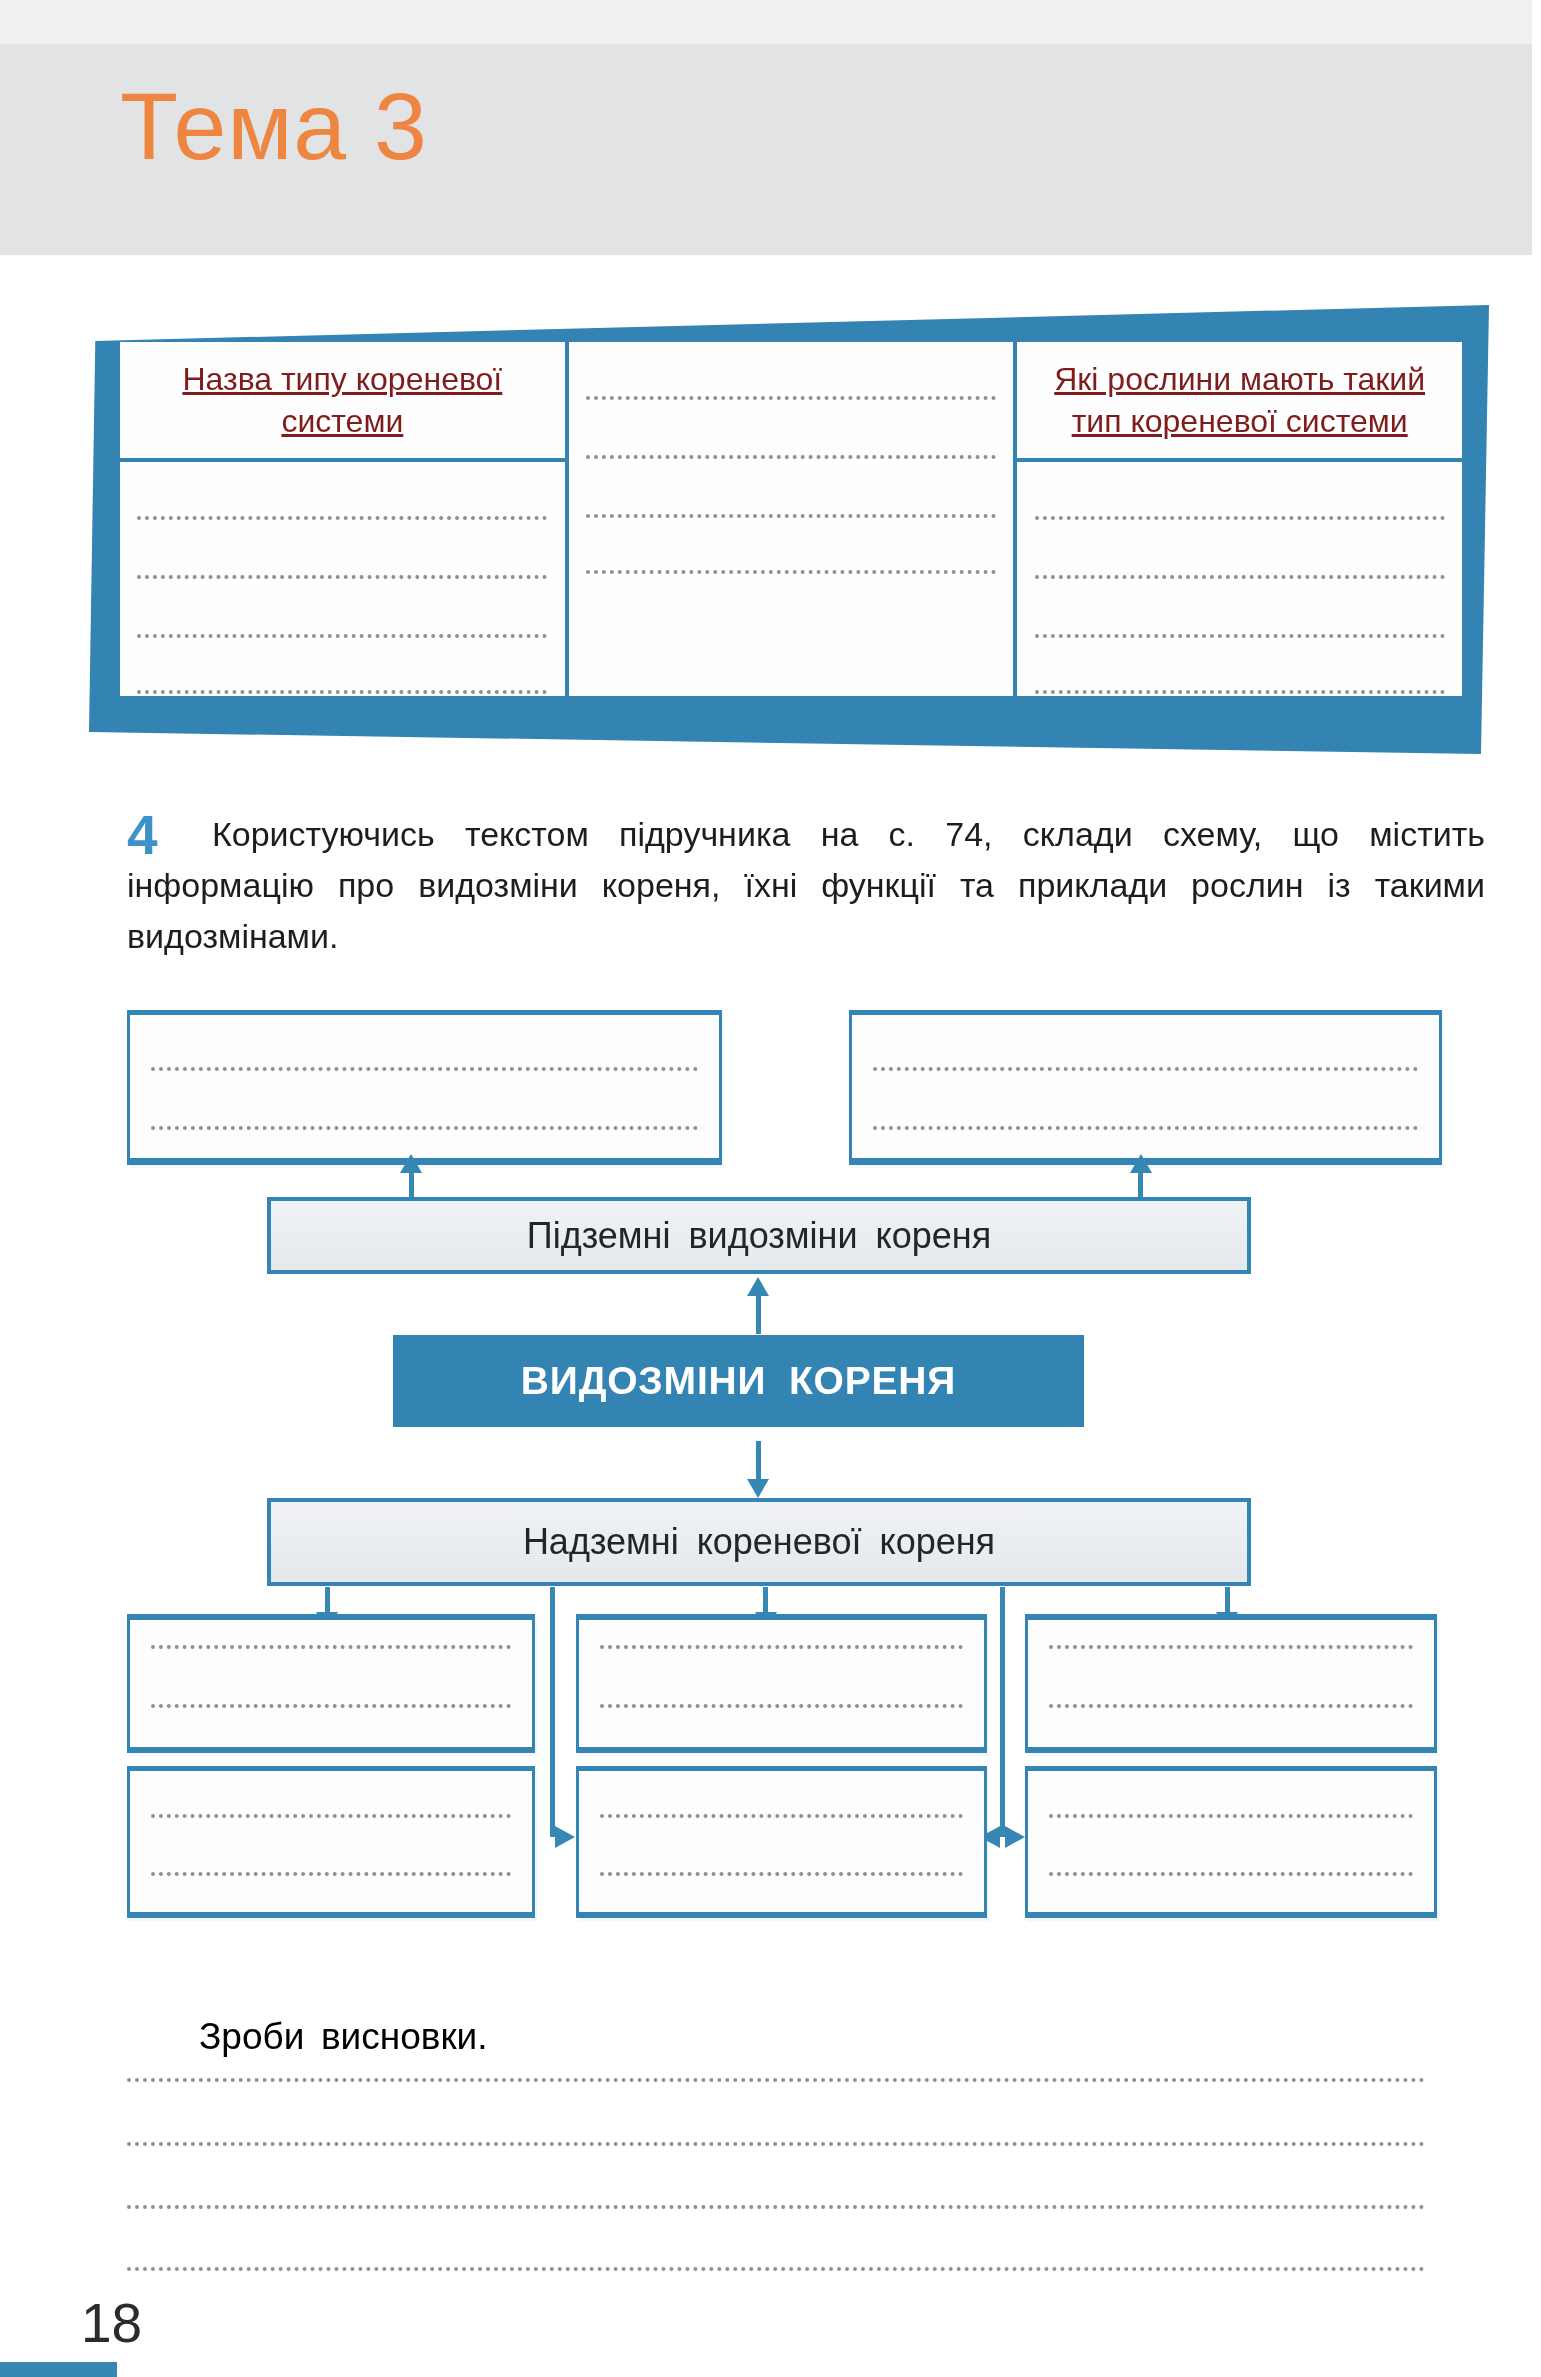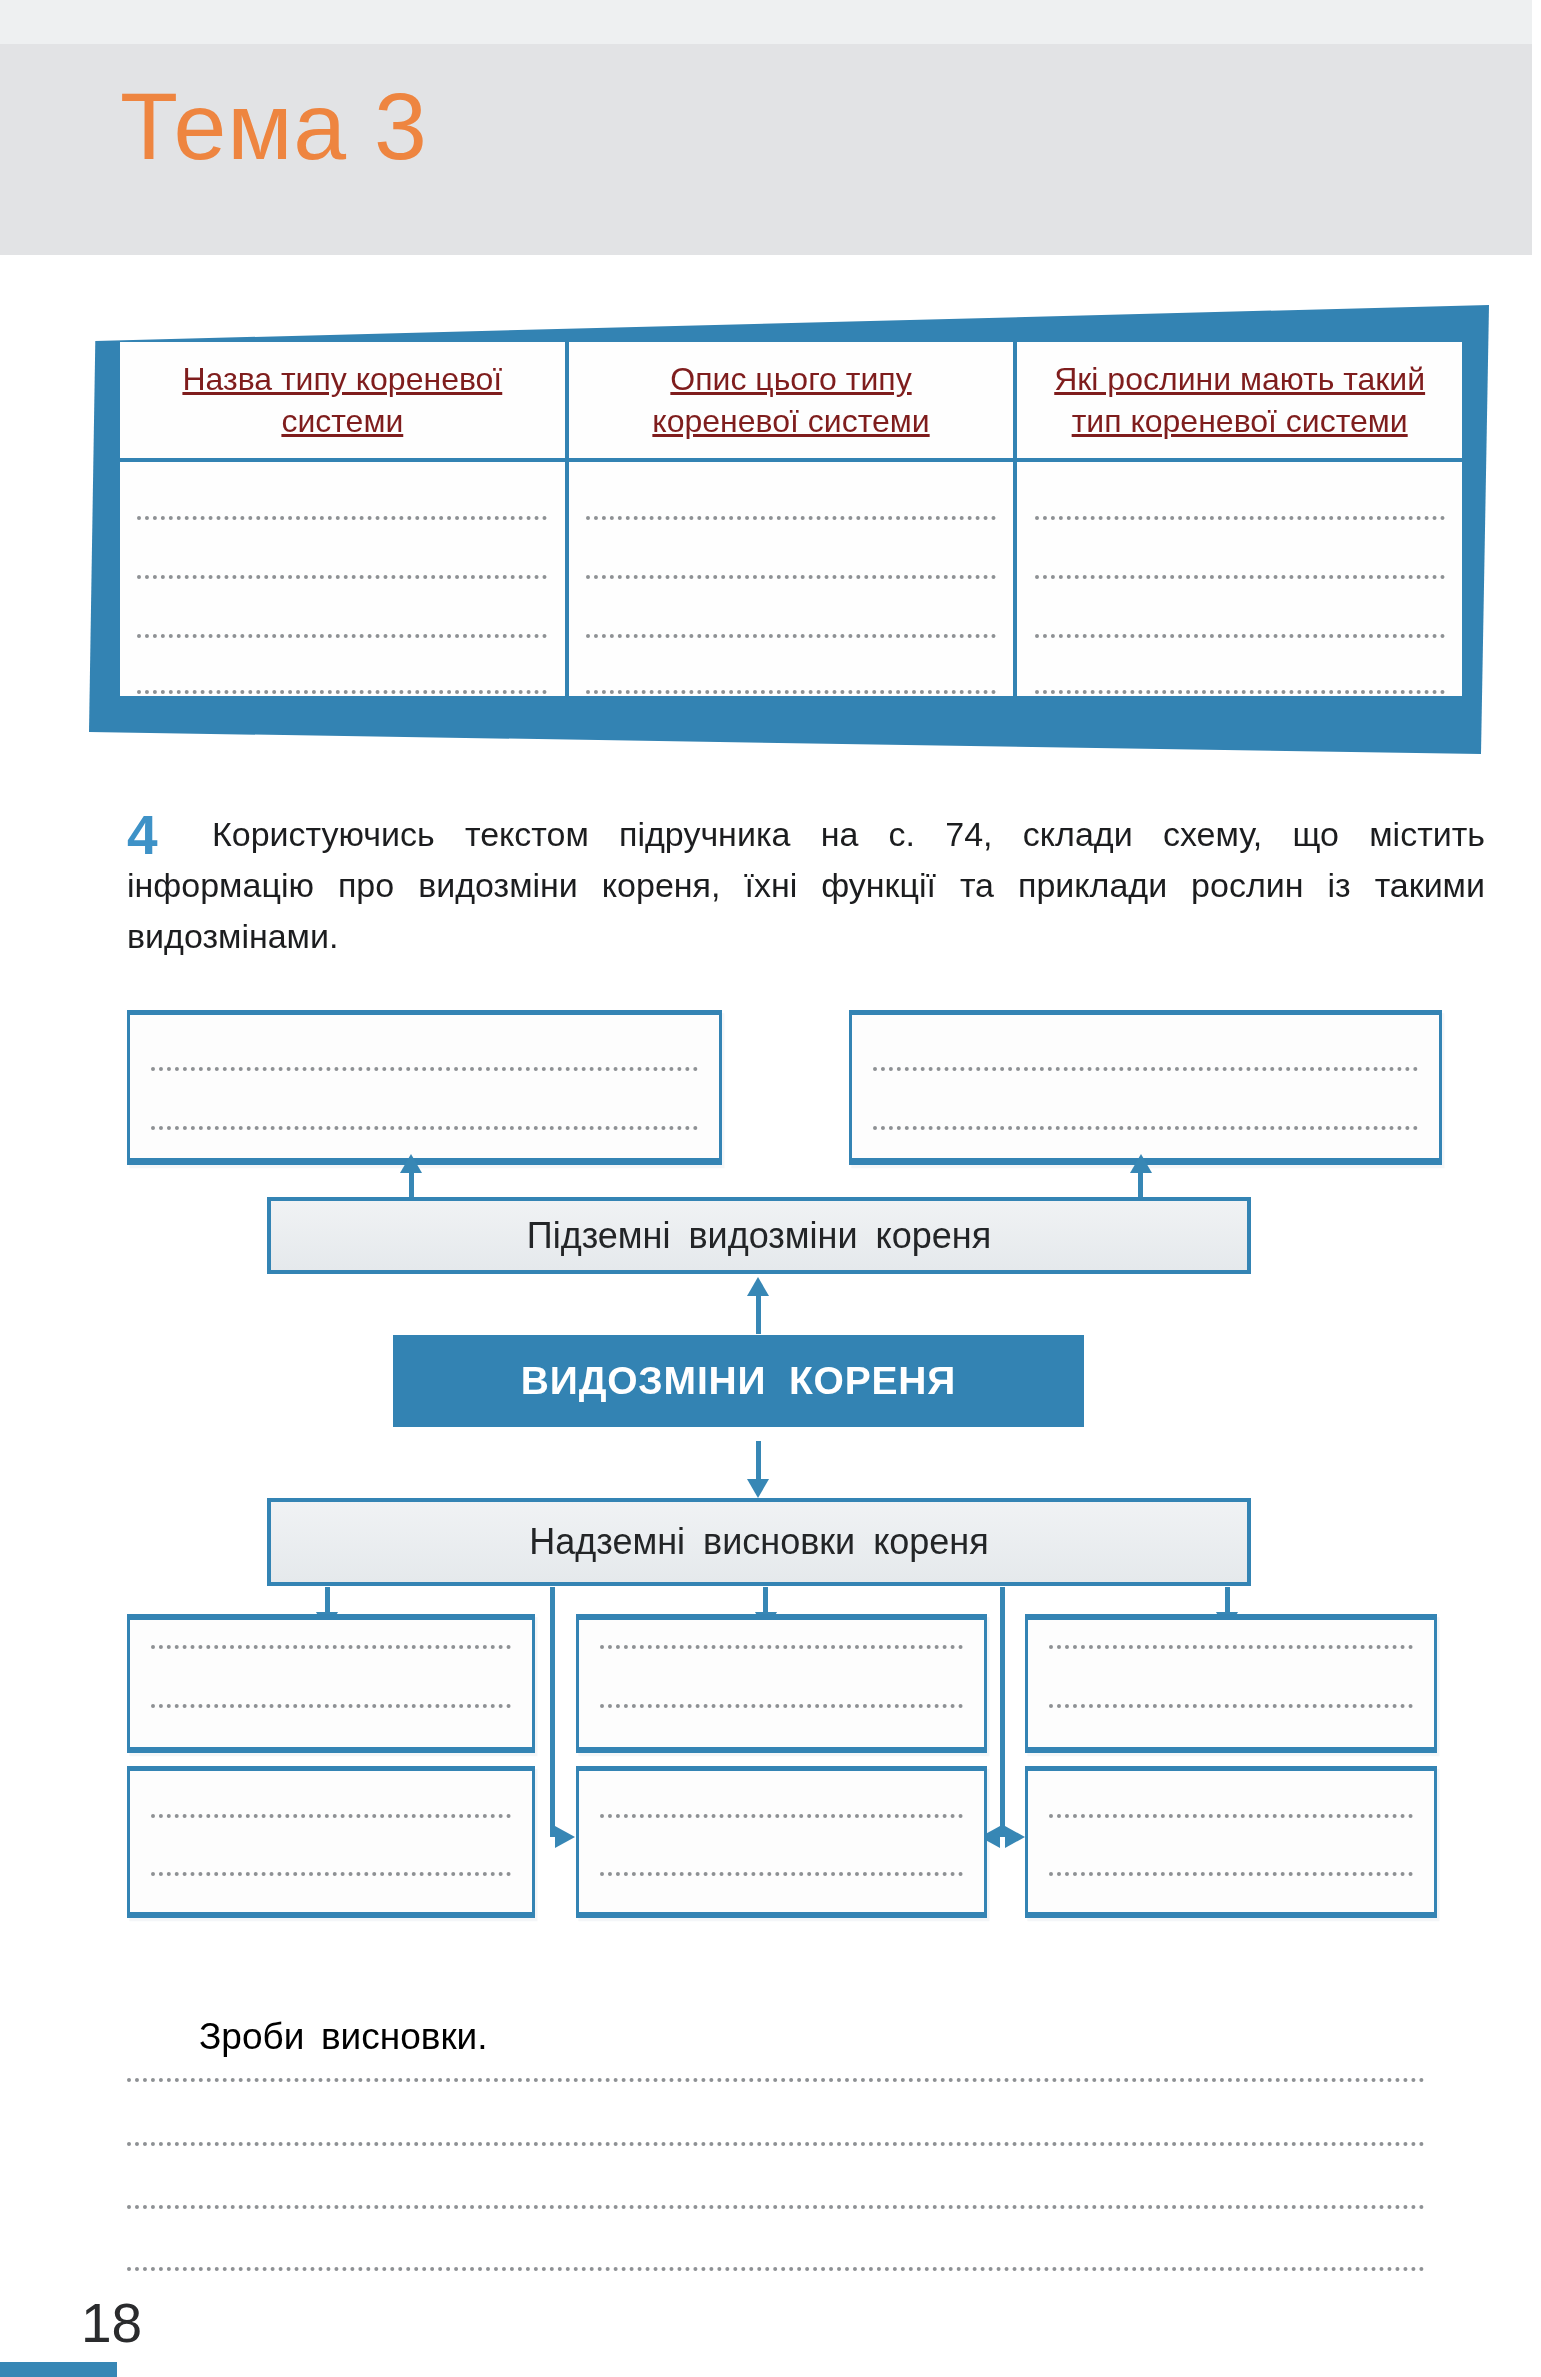--- a/index.html
+++ b/index.html
@@ -66,21 +66,20 @@
     <div class="t-col">
       <div class="t-col-header">Назва типу кореневої системи</div>
       <div class="t-col-body">
         <div class="dl" style="left:17.4px;right:17.4px;top:54px;"></div>
         <div class="dl" style="left:17.4px;right:17.4px;top:113px;"></div>
         <div class="dl" style="left:17.4px;right:17.4px;top:172px;"></div>
         <div class="dl" style="left:17.4px;right:17.4px;top:228px;"></div>
       </div>
     </div>
     <div class="t-col">
-      <div class="t-col-header">Опис цього типу кореневої системи</div>
       <div class="t-col-body">
         <div class="dl" style="left:17.4px;right:17.4px;top:54px;"></div>
         <div class="dl" style="left:17.4px;right:17.4px;top:113px;"></div>
         <div class="dl" style="left:17.4px;right:17.4px;top:172px;"></div>
         <div class="dl" style="left:17.4px;right:17.4px;top:228px;"></div>
       </div>
     </div>
     <div class="t-col">
       <div class="t-col-header">Які рослини мають такий тип кореневої системи</div>
       <div class="t-col-body">
@@ -124,21 +123,21 @@
       <span class="shaft" style="left:756px;top:1294px;width:4.7px;height:40px;"></span>
     </div>
 
     <div class="root-box">ВИДОЗМІНИ КОРЕНЯ</div>
 
     <div>
       <span class="shaft" style="left:756px;top:1441px;width:4.7px;height:40px;"></span>
       <span class="tri tri-down" style="left:747px;top:1479px;"></span>
     </div>
 
-    <div class="bar" style="left:267px;top:1498px;width:976px;height:80px;">Надземні висновки кореня</div>
+    <div class="bar" style="left:267px;top:1498px;width:976px;height:80px;">Надземні кореневої кореня</div>
 
     <div>
       <span class="shaft" style="left:325px;top:1587px;width:4.7px;height:27px;"></span>
       <span class="tri tri-down" style="left:316px;top:1612px;"></span>
     </div>
     <div>
       <span class="shaft" style="left:763px;top:1587px;width:4.7px;height:27px;"></span>
       <span class="tri tri-down" style="left:755px;top:1612px;"></span>
     </div>
     <div>

